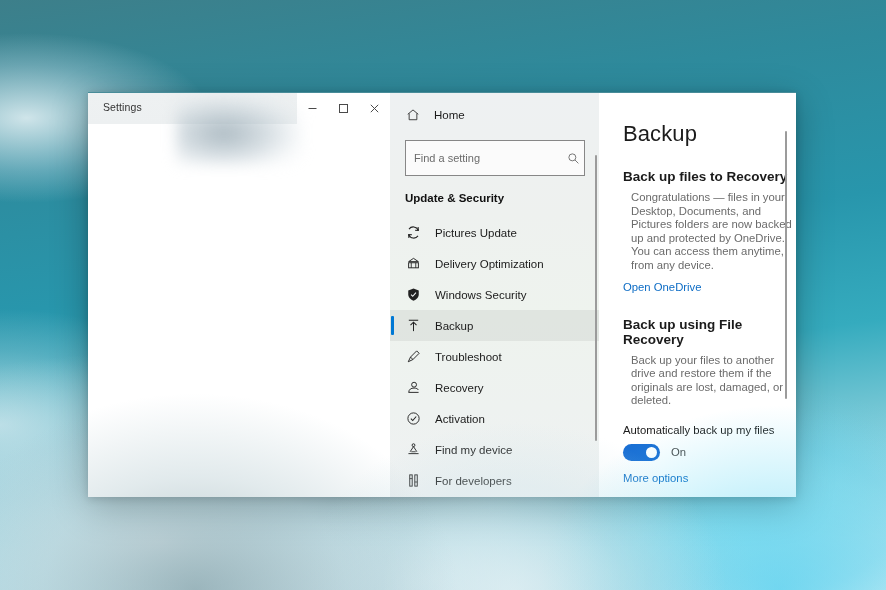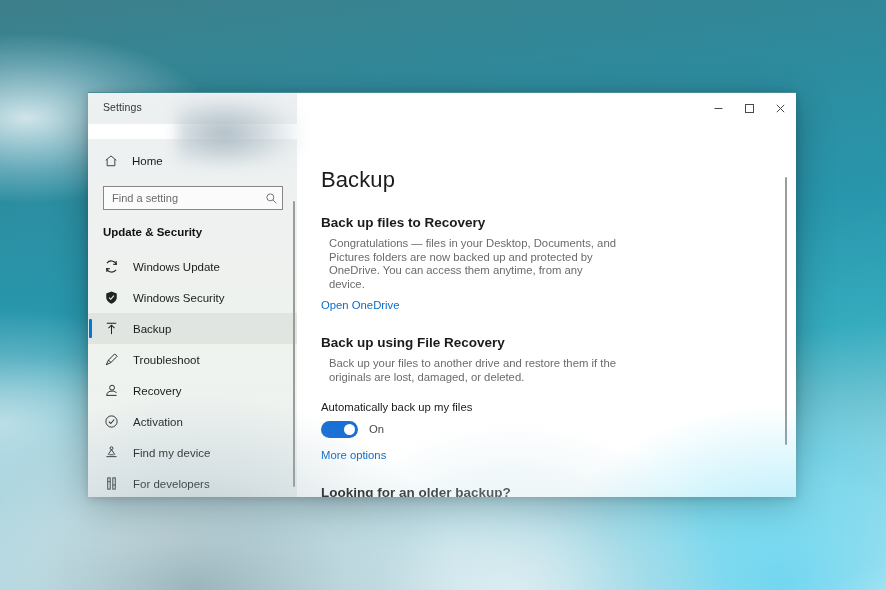--- a/index.html
+++ b/index.html
@@ -41,23 +41,22 @@
   #settings-window {
     position: absolute;
     left: 88px;
     top: 92px;
     width: 708px;
     height: 405px;
     background: #ffffff;
     box-shadow: 0 10px 34px rgba(0,0,0,0.30), 0 2px 8px rgba(0,0,0,0.18);
     border-top: 1px solid rgba(40,120,135,0.85);
     display: flex;
-    flex-direction: column;
+    flex-direction: row;
     overflow: hidden;
-    gap: 15px;
   }
 
   
   #titlebar {
     height: 31px;
     flex: 0 0 31px;
     display: flex;
     align-items: stretch;
     background: #ffffff;
     position: relative;
@@ -142,21 +141,21 @@
     height: 26px;
     padding-left: 16px;
     gap: 14px;
     cursor: default;
   }
   .home-row .ic { width: 14px; height: 14px; display: flex; align-items: center; justify-content: center; color: #2b2b2b; }
   .home-row .lbl { font-size: 11.5px; color: #1b1b1b; }
 
   #search-wrap {
     margin: 12px 14px 0 15px;
-    height: 24px;
+    height: 36px;
     border: 1px solid #878787;
     background: #fbfbfb;
     display: flex;
     align-items: center;
     position: relative;
     z-index: 4;
   }
   #search-input {
     flex: 1;
     border: none;
@@ -339,23 +338,34 @@
 
           <div class="nav-item">
             <span class="ic">
               <svg width="15" height="15" viewBox="0 0 16 16">
                 <path d="M13 5.6 A5.6 5.6 0 0 0 3.2 4.4" fill="none" stroke="currentColor" stroke-width="1.1"></path>
                 <path d="M3 10.4 A5.6 5.6 0 0 0 12.8 11.6" fill="none" stroke="currentColor" stroke-width="1.1"></path>
                 <path d="M12.9 2.2 L13.2 5.8 L9.7 5.5" fill="none" stroke="currentColor" stroke-width="1.1"></path>
                 <path d="M3.1 13.8 L2.8 10.2 L6.3 10.5" fill="none" stroke="currentColor" stroke-width="1.1"></path>
               </svg>
             </span>
-            <span class="lbl">Windows Update</span>
-          </div>
-
+            <span class="lbl">Pictures Update</span>
+          </div>
+
+          <div class="nav-item">
+            <span class="ic">
+              <svg width="15" height="15" viewBox="0 0 16 16">
+                <path d="M8 2.5 L13.2 6 H2.8 Z" fill="none" stroke="currentColor" stroke-width="1"></path>
+                <rect x="2.8" y="7.2" width="10.4" height="5.4" fill="none" stroke="currentColor" stroke-width="1"></rect>
+                <line x1="5.6" y1="7.2" x2="5.6" y2="12.6" stroke="currentColor" stroke-width="0.9"></line>
+                <line x1="10.4" y1="7.2" x2="10.4" y2="12.6" stroke="currentColor" stroke-width="0.9"></line>
+              </svg>
+            </span>
+            <span class="lbl">Delivery Optimization</span>
+          </div>
 
           <div class="nav-item">
             <span class="ic">
               <svg width="15" height="15" viewBox="0 0 16 16">
                 <path d="M8 1.6 L13.6 3.8 V8 C13.6 11.2 11 13.6 8 14.6 C5 13.6 2.4 11.2 2.4 8 V3.8 Z" fill="currentColor"></path>
                 <path d="M5.4 8.1 L7.2 9.9 L10.6 6" fill="none" stroke="#eef1f2" stroke-width="1.2"></path>
               </svg>
             </span>
             <span class="lbl">Windows Security</span>
           </div>

